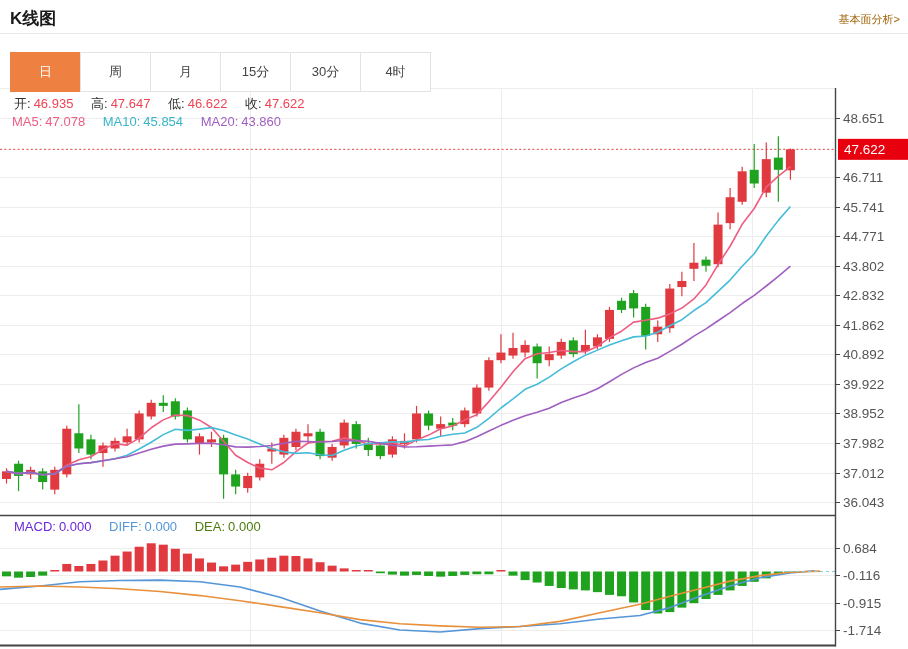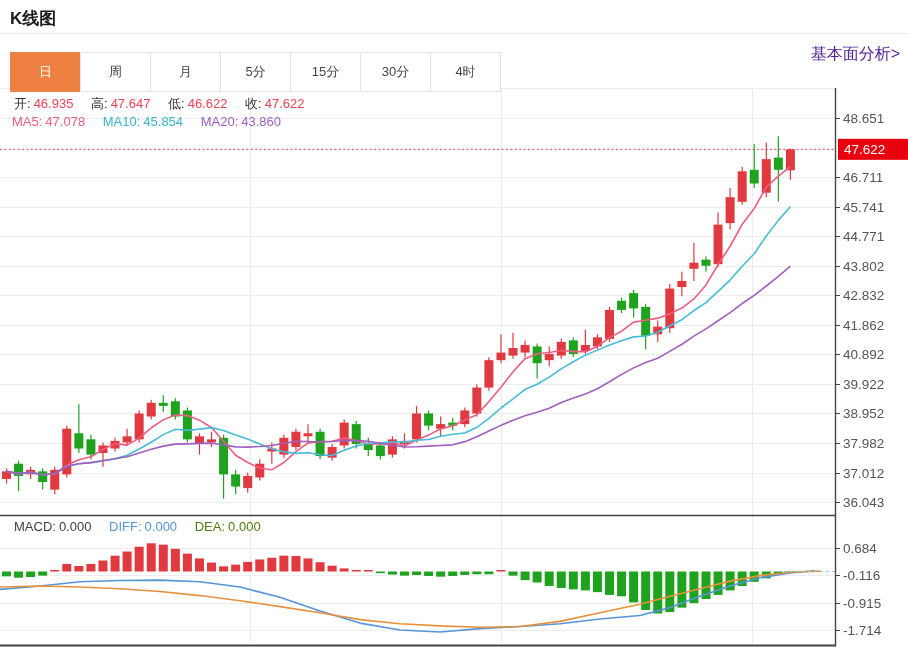--- a/index.html
+++ b/index.html
@@ -2,56 +2,55 @@
 <html><head>
 <meta charset="utf-8">
 <style>
   html,body{margin:0;padding:0;}
   body{
     width:908px;height:649px;position:relative;overflow:hidden;background:#fff;
     font-family:"Liberation Sans","DejaVu Sans",sans-serif;
   }
   .hdr{position:absolute;left:0;top:0;width:908px;height:33px;}
   .hdr .title{position:absolute;left:10px;top:7px;font-size:17px;font-weight:bold;color:#1a1a1a;}
-  .hdr .an-link{position:absolute;right:8px;top:12px;font-size:16px;color:#4c1d95;text-decoration:none;cursor:pointer;margin-top:32px;}
+  .hdr .an-link{position:absolute;right:8px;top:12px;font-size:11px;color:#a16207;text-decoration:none;cursor:pointer;}
   .divider{position:absolute;left:0;top:33px;width:908px;height:1px;background:#e9e9e9;}
   .tabs{position:absolute;left:10px;top:52px;height:40px;display:flex;z-index:3;}
   .tab{
     width:69px;height:38px;border:1px solid #e3e3e3;margin-left:-1px;
     display:flex;align-items:center;justify-content:center;
     font-size:13px;color:#444;background:#fff;cursor:pointer;box-sizing:content-box;
   }
   .tab:first-child{margin-left:0;}
   .tab.active{background:#ee8142;border-color:#ee8142;color:#fff;}
   #chart-svg{position:absolute;left:0;top:0;z-index:0;}
   .legend{position:absolute;z-index:2;font-size:13px;white-space:nowrap;}
   .legend span{margin-right:3px;}
   .legend .gap{margin-right:14px;}
   .lg-ohlc{left:14px;top:95px;}
   .lg-ohlc .lbl{color:#333;}
   .lg-ohlc .val{color:#ef4354;text-align:center;}
   .lg-ma{left:12px;top:114px;}
   .ma5{color:#ee5d82;} .ma10{color:#36b6c8;} .ma20{color:#a05fc0;}
   .lg-macd{left:14px;top:519px;}
-  .c-macd{color:#404040;} .c-diff{color:#5596d8;} .c-dea{color:#4d7c0f;}
+  .c-macd{color:#6d28d9;} .c-diff{color:#5596d8;} .c-dea{color:#4d7c0f;}
 </style>
 </head>
 <body>
 
 <div class="hdr">
   <span class="title">K线图</span>
   <a class="an-link">基本面分析&gt;</a>
 </div>
 <div class="divider"></div>
 
 <div class="tabs">
     <div class="tab active">日</div>
     <div class="tab">周</div>
     <div class="tab">月</div>
-    <div class="tab">5分</div>
     <div class="tab">15分</div>
     <div class="tab">30分</div>
     <div class="tab">4时</div>
   </div>
 
 <svg id="chart-svg" width="908" height="649" viewBox="0 0 908 649">
     <g>
       <line x1="250.5" y1="88" x2="250.5" y2="645.5" stroke="#ededed" stroke-width="1"></line>
       <line x1="501.5" y1="88" x2="501.5" y2="645.5" stroke="#ededed" stroke-width="1"></line>
       <line x1="752.5" y1="88" x2="752.5" y2="645.5" stroke="#ededed" stroke-width="1"></line>

